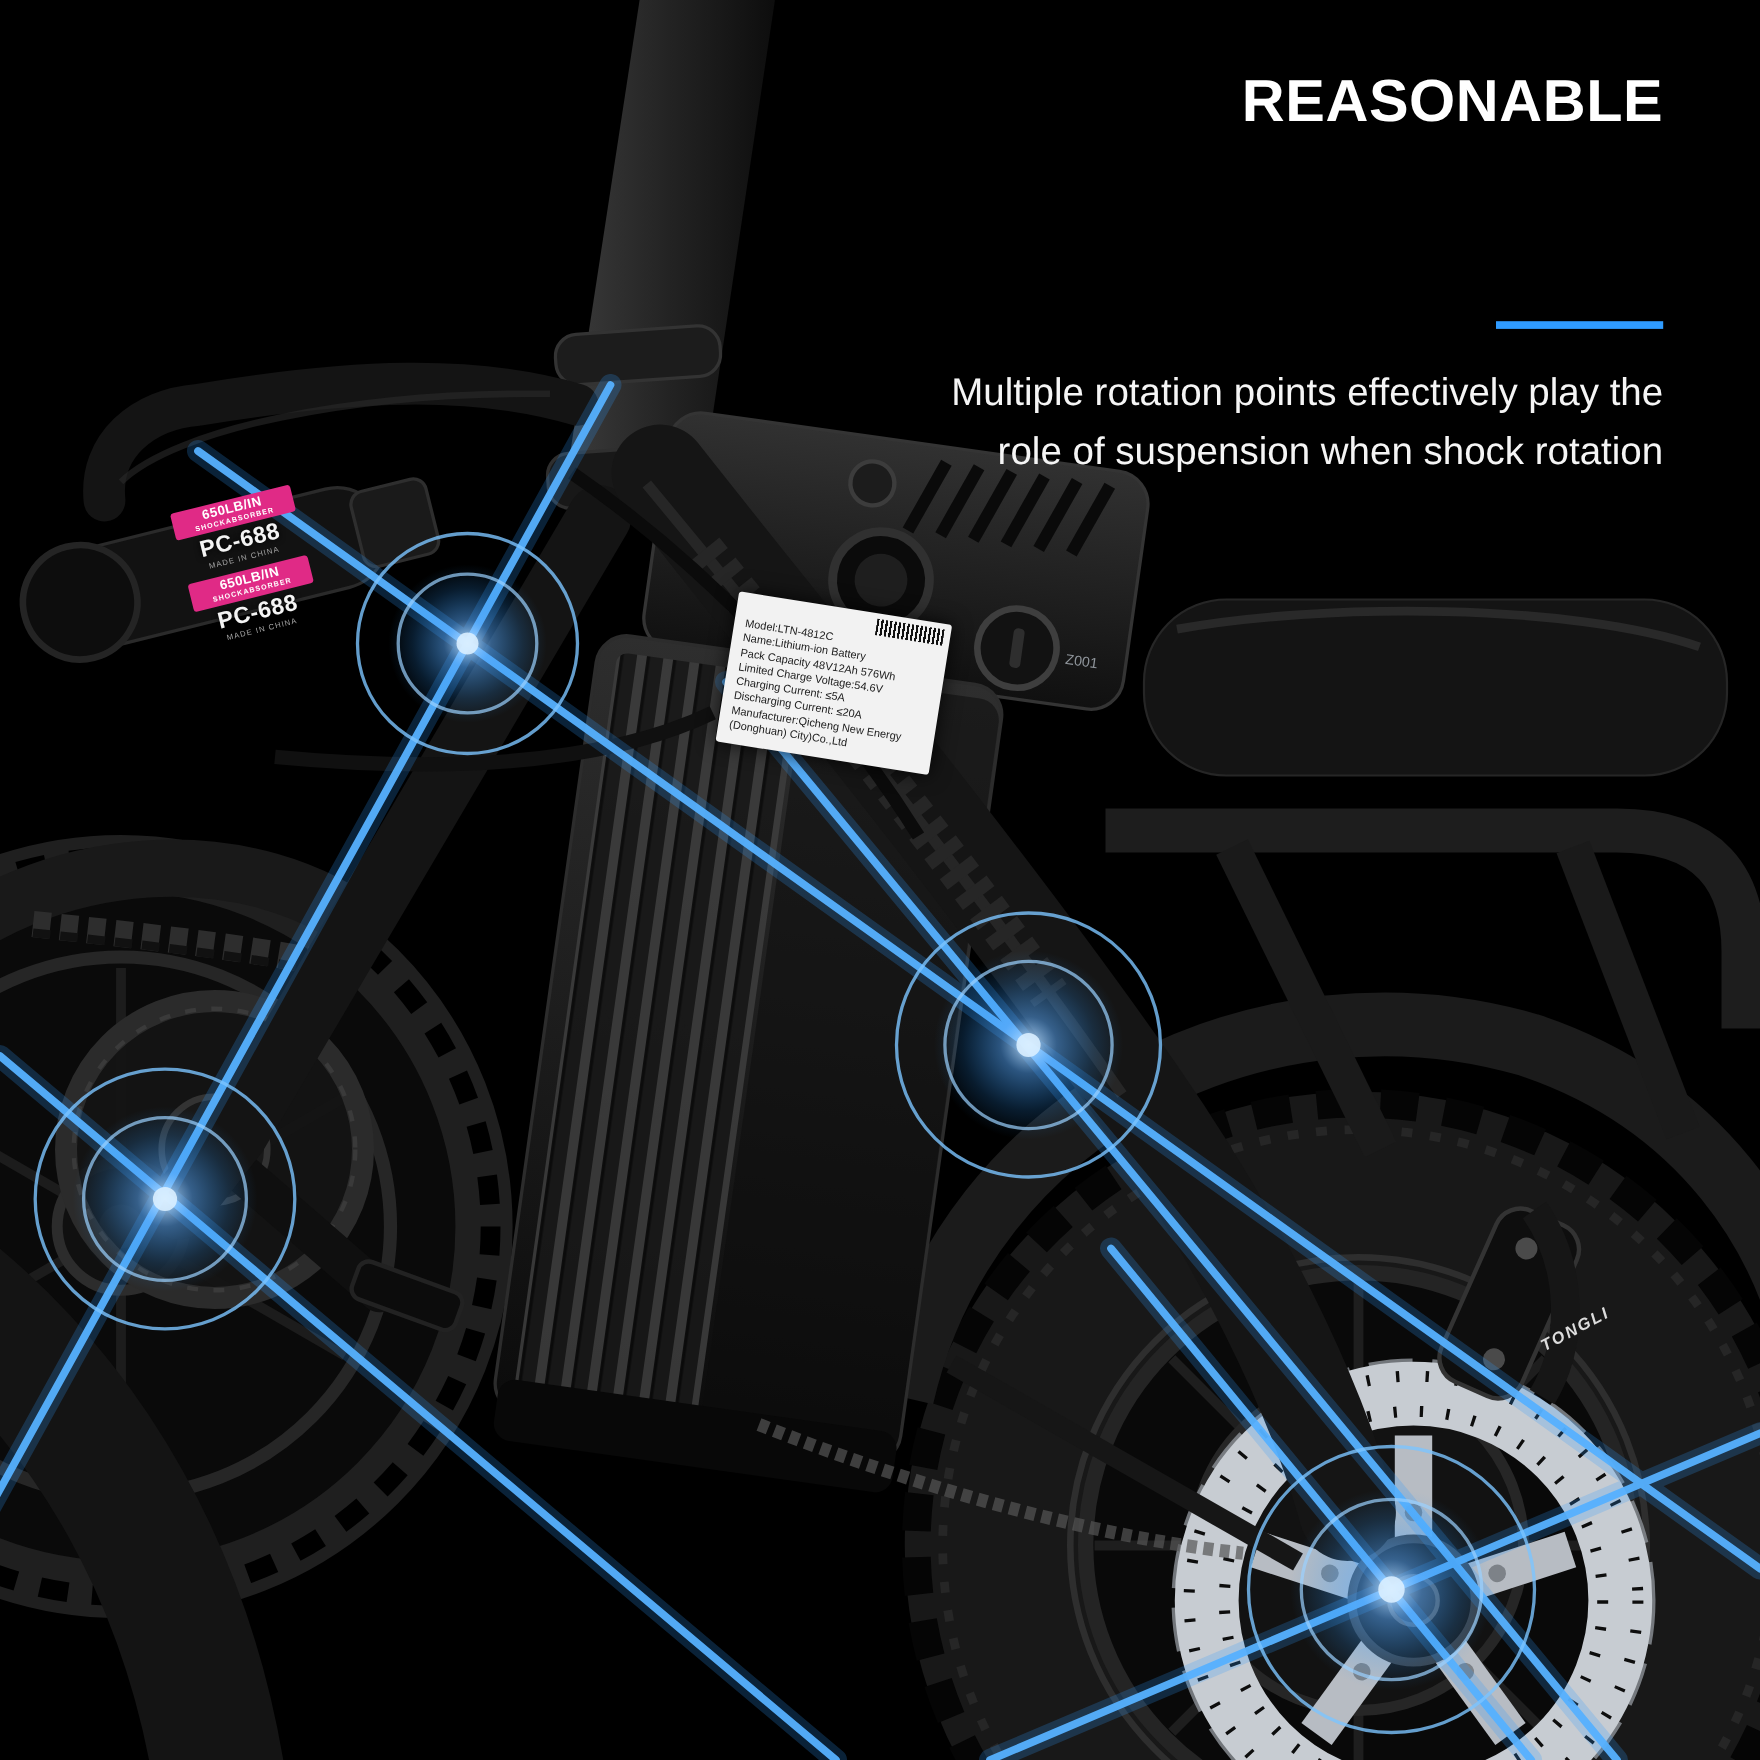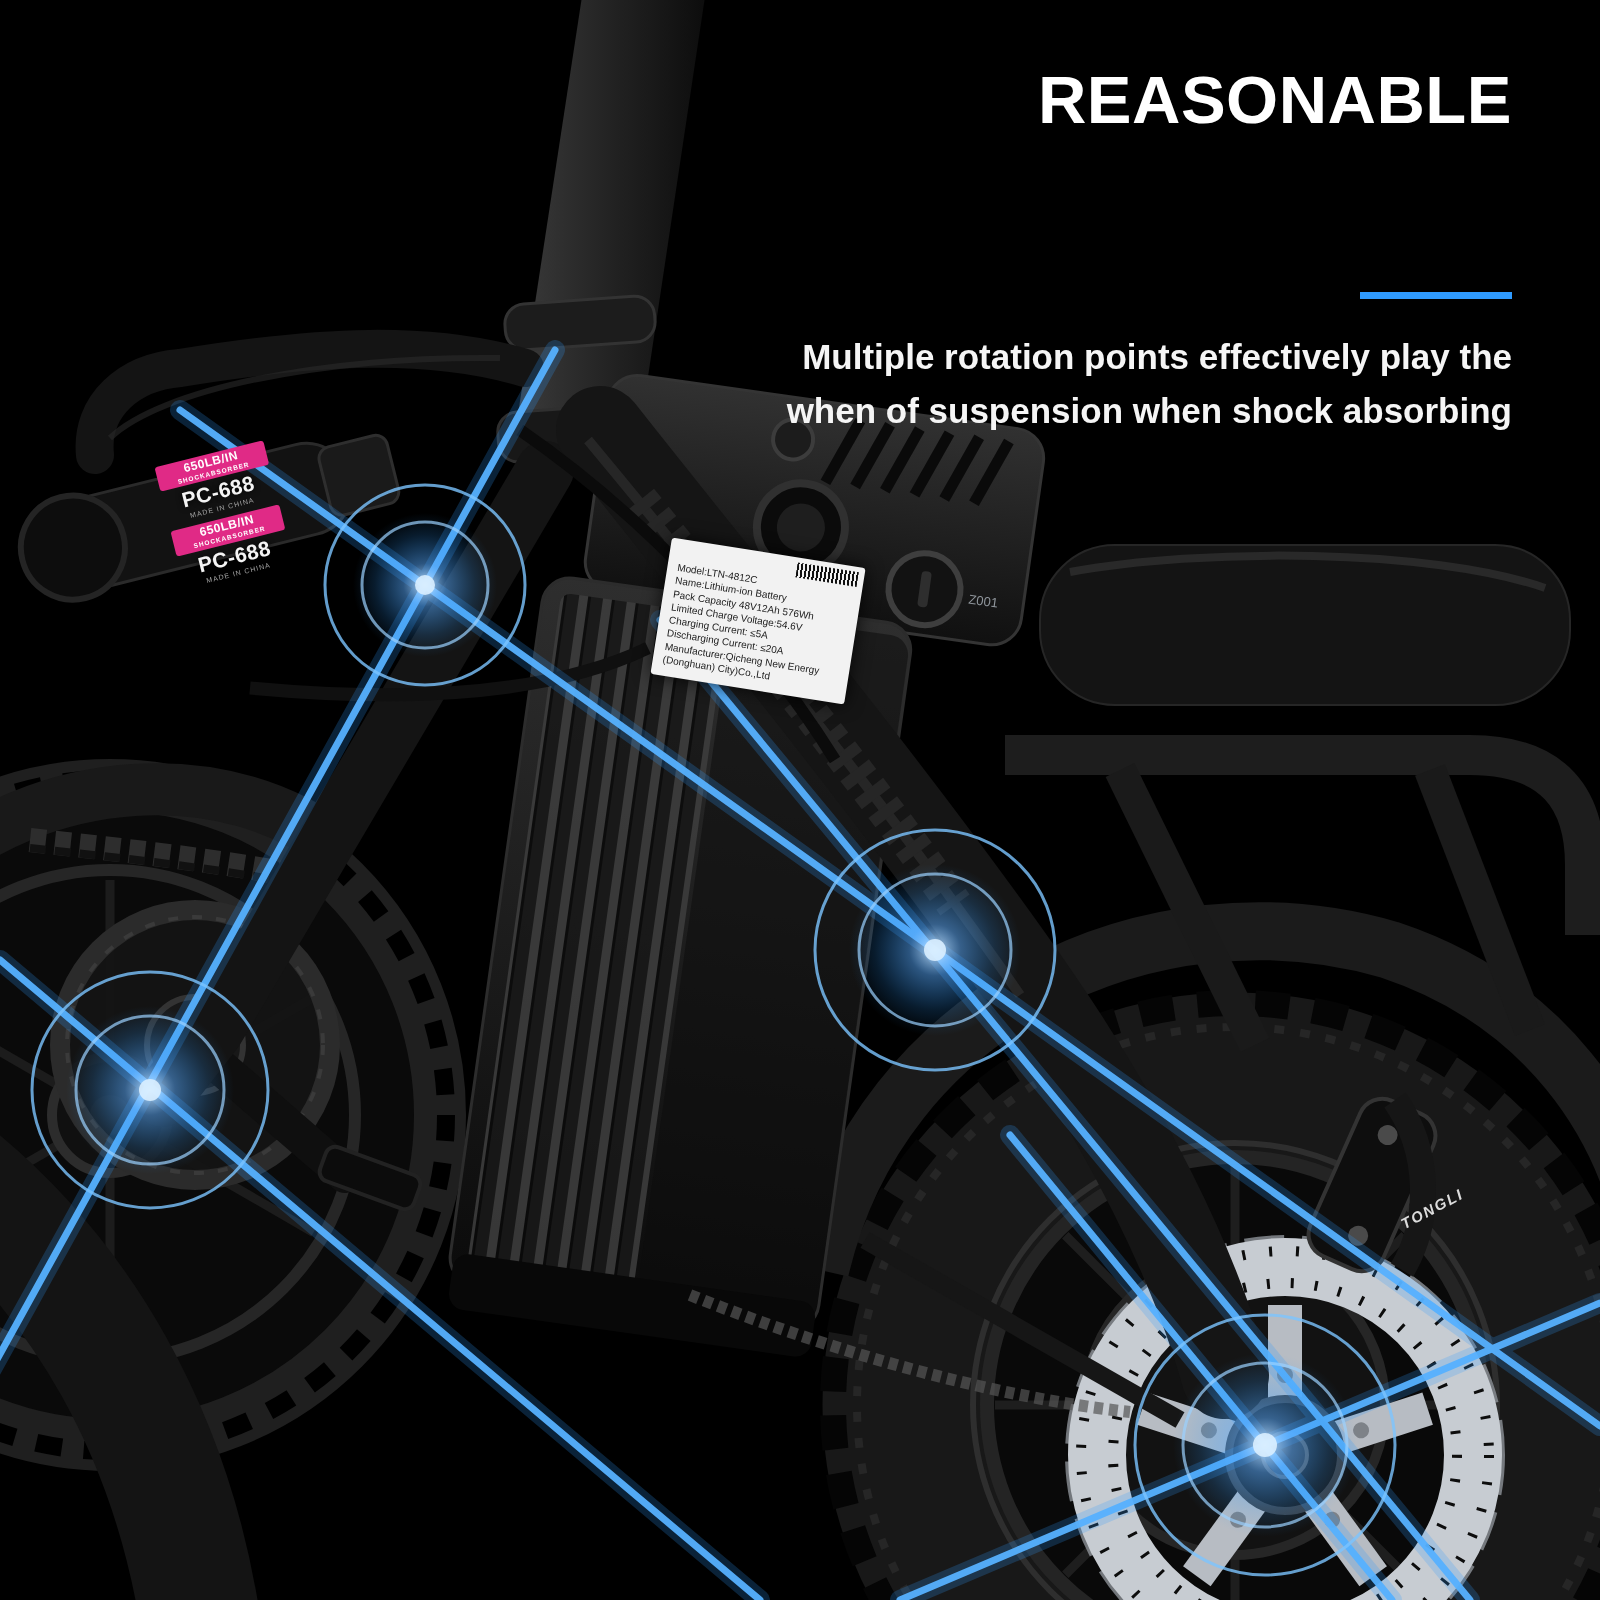--- a/index.html
+++ b/index.html
@@ -3,24 +3,24 @@
 <meta charset="utf-8">
 <style>
   html,body{margin:0;padding:0;background:#000;}
   .stage{position:relative;width:1600px;height:1600px;background:#000;overflow:hidden;
          font-family:"Liberation Sans",sans-serif;}
   svg.scene{position:absolute;left:0;top:0;width:1600px;height:1600px;
             font-family:"Liberation Sans",sans-serif;}
 
   
   .headline{position:absolute;top:62px;right:88px;color:#ffffff;
-            font-weight:700;font-size:67px;line-height:1.12;letter-spacing:0.5px;}
+            font-weight:700;font-size:54px;line-height:1.12;letter-spacing:0.5px;}
   .divider{position:absolute;top:292px;right:88px;width:152px;height:7px;background:#2f9bff;}
   .subtitle{position:absolute;top:330px;right:88px;text-align:right;color:#f5f5f5;
-            font-size:35px;line-height:1.55;font-weight:700;}
+            font-size:35px;line-height:1.55;font-weight:400;}
 
   
   .battery-label{position:absolute;left:660px;top:552px;width:178px;background:#f2f2f2;
                  transform:rotate(9deg);padding:22px 8px 10px 10px;border-radius:3px;
                  box-shadow:0 0 18px rgba(0,0,0,.8);}
   .battery-label .lbl-line{font-size:10px;line-height:1.33;color:#1b1b1b;white-space:nowrap;
                  overflow:hidden;font-weight:500;}
   .barcode{position:absolute;top:5px;right:6px;width:62px;height:15px;
            background:repeating-linear-gradient(90deg,#111 0 2px,#f2f2f2 2px 4px);}
 
@@ -256,21 +256,21 @@
   </svg>
 
   <div class="headline">
     <div>REASONABLE</div>
   </div>
 
   <div class="divider"></div>
 
   <div class="subtitle">
     <div>Multiple rotation points effectively play the</div>
-    <div>when of suspension when shock absorbing</div>
+    <div>role of suspension when shock rotation</div>
   </div>
 
   <div class="battery-label">
     <div class="barcode"></div>
     <div class="lbl-line">Model:LTN-4812C</div>
     <div class="lbl-line">Name:Lithium-ion Battery</div>
     <div class="lbl-line">Pack Capacity 48V12Ah 576Wh</div>
     <div class="lbl-line">Limited Charge Voltage:54.6V</div>
     <div class="lbl-line">Charging Current: ≤5A</div>
     <div class="lbl-line">Discharging Current: ≤20A</div>

